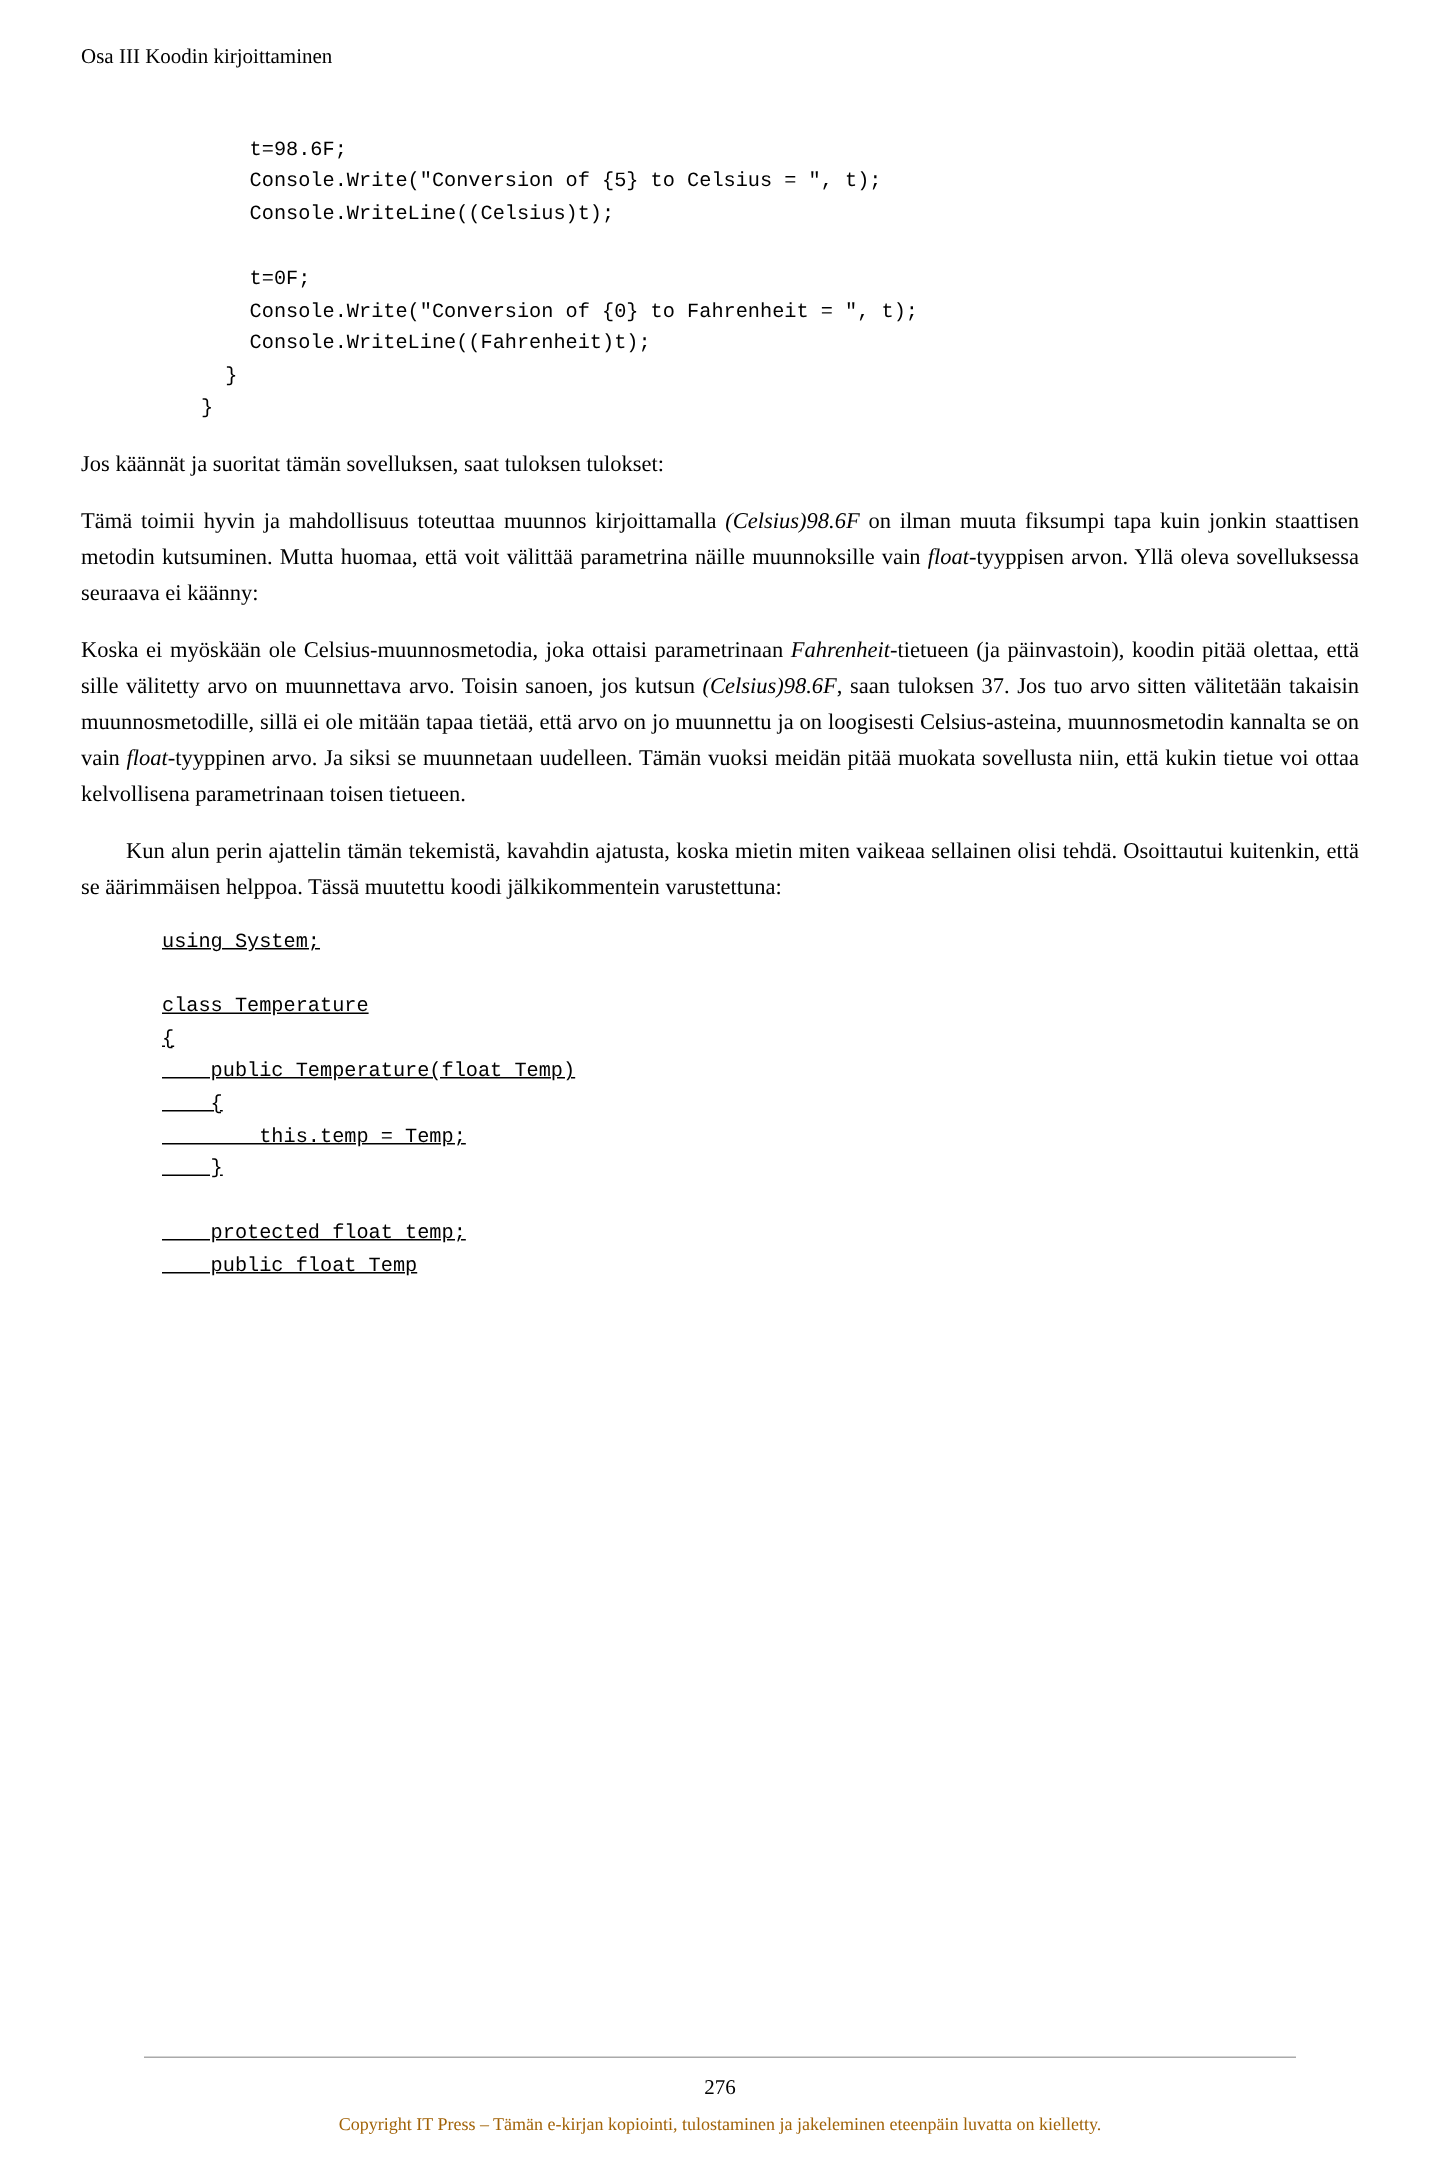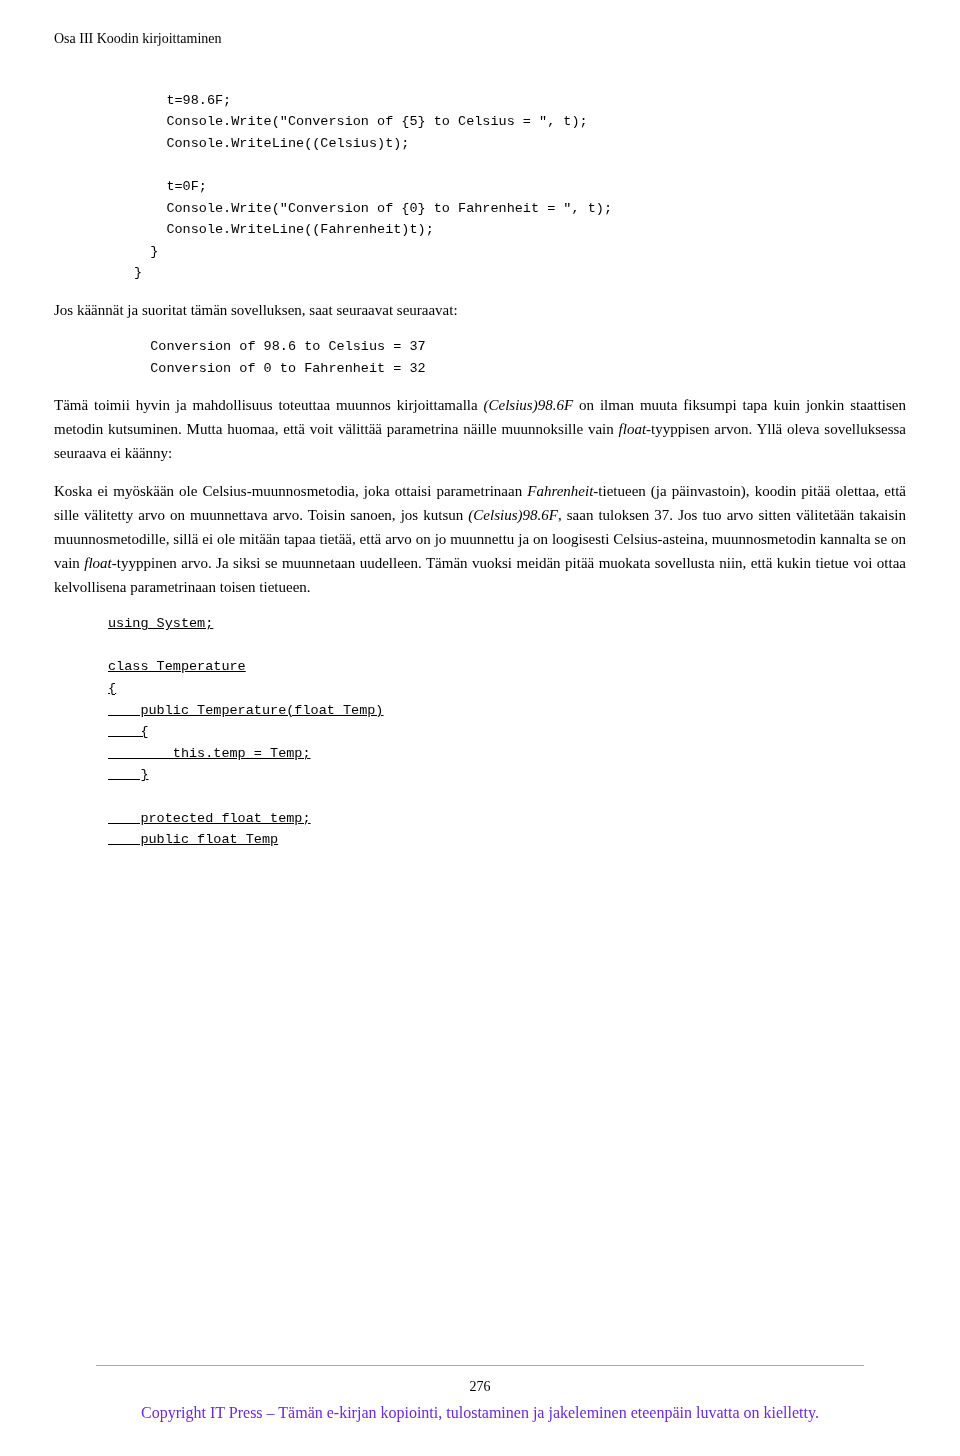--- a/index.html
+++ b/index.html
@@ -76,23 +76,23 @@
       display: flex;
       flex-direction: column;
       align-items: center;
       gap: 4px;
     }
     .footer-page {
       font-size: 14px;
       font-family: Georgia, serif;
     }
     .footer-copy {
-      font-size: 16px;
+      font-size: 12px;
       font-family: Georgia, serif;
-      color: #6d28d9;
+      color: #a16207;
       text-align: center;
     }
     .divider-line {
       width: 80%;
       border: none;
       border-top: 1px solid #aaa;
       margin: 6px auto 6px auto;
     }
   </style>
 </head>
@@ -109,34 +109,33 @@
     <div class="code-block">    t=98.6F;
     Console.Write("Conversion of {5} to Celsius = ", t);
     Console.WriteLine((Celsius)t);
 
     t=0F;
     Console.Write("Conversion of {0} to Fahrenheit = ", t);
     Console.WriteLine((Fahrenheit)t);
   }
 }</div>
 
-    <p class="prose">Jos käännät ja suoritat tämän sovelluksen, saat seuraavat seuraavat:</p>
+    <p class="prose">Jos käännät ja suoritat tämän sovelluksen, saat tuloksen tulokset:</p>
 
-    <div class="code-block">  Conversion of 98.6 to Celsius = 37
-  Conversion of 0 to Fahrenheit = 32</div>
 
     <p class="prose">
       <span>Tämä toimii hyvin ja mahdollisuus toteuttaa muunnos kirjoittamalla </span><em>(Celsius)98.6F</em><span> on ilman muuta fiksumpi tapa kuin jonkin staattisen metodin kutsuminen. Mutta huomaa, että voit välittää parametrina näille muunnoksille vain </span><em>float</em><span>-tyyppisen arvon. Yllä oleva sovelluksessa seuraava ei käänny:</span>
     </p>
 
 
     <p class="prose">
       <span>Koska ei myöskään ole Celsius-muunnosmetodia, joka ottaisi parametrinaan </span><em>Fahrenheit</em><span>-tietueen (ja päinvastoin), koodin pitää olettaa, että sille välitetty arvo on muunnettava arvo. Toisin sanoen, jos kutsun </span><em>(Celsius)98.6F</em><span>, saan tuloksen 37. Jos tuo arvo sitten välitetään takaisin muunnosmetodille, sillä ei ole mitään tapaa tietää, että arvo on jo muunnettu ja on loogisesti Celsius-asteina, muunnosmetodin kannalta se on vain </span><em>float</em><span>-tyyppinen arvo. Ja siksi se muunnetaan uudelleen. Tämän vuoksi meidän pitää muokata sovellusta niin, että kukin tietue voi ottaa kelvollisena parametrinaan toisen tietueen.</span>
     </p>
 
+    <p class="prose-indent">Kun alun perin ajattelin tämän tekemistä, kavahdin ajatusta, koska mietin miten vaikeaa sellainen olisi tehdä. Osoittautui kuitenkin, että se äärimmäisen helppoa. Tässä muutettu koodi jälkikommentein varustettuna:</p>
 
     <div class="code-block-left">using System;
 
 class Temperature
 {
     public Temperature(float Temp)
     {
         this.temp = Temp;
     }
 

